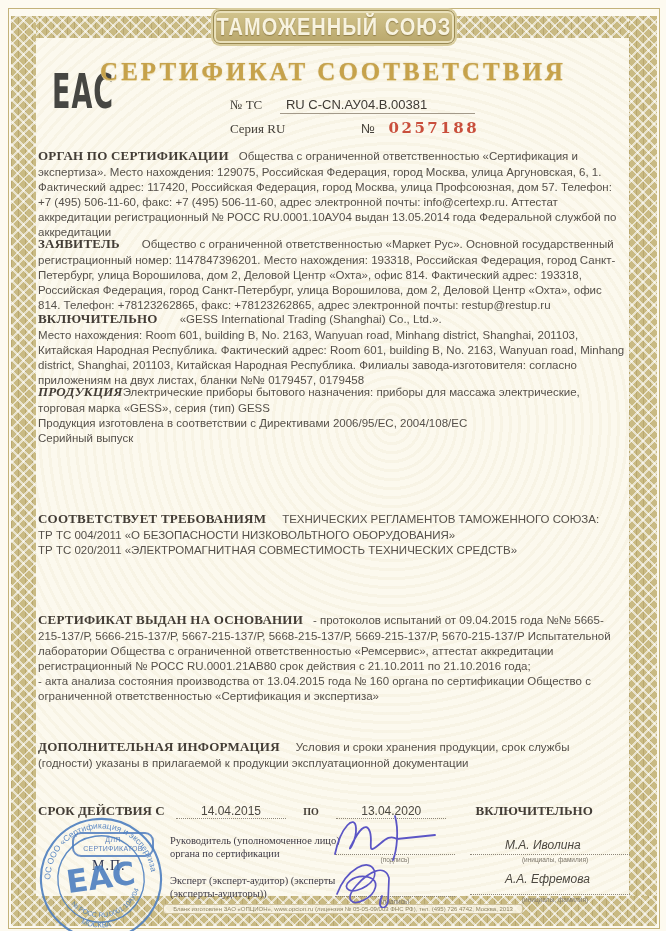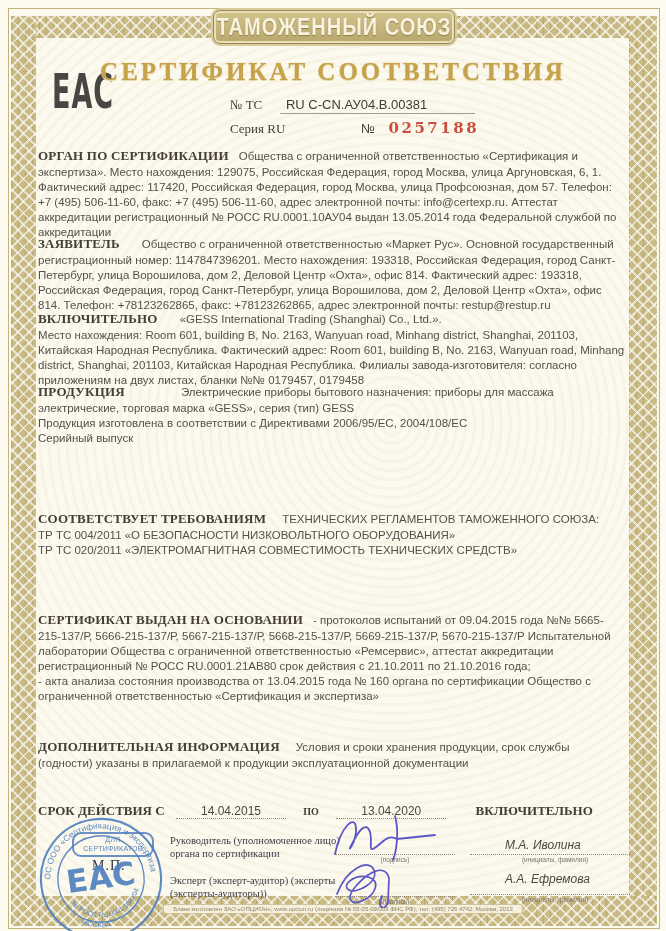--- a/index.html
+++ b/index.html
@@ -38,21 +38,21 @@
   .ser-row{position:absolute;left:230px;top:119px;font-size:13px;color:#45413a;}
   .ser-row .lab{font-family:"Liberation Serif",serif;}
   .ser-row .no{margin-left:72px;}
   .ser-row .serial{margin-left:10px;font-family:"DejaVu Serif",serif;font-weight:700;
       font-size:15px;letter-spacing:2.5px;color:#c94f3c;}
   
   .sec{position:absolute;left:38px;width:588px;font-size:11.5px;line-height:1.3;color:#55504a;}
   .sec .lbl{font-family:"Liberation Serif",serif;font-weight:700;font-size:13px;color:#433d36;letter-spacing:.2px;}
   .sec p{margin:0;}
   .preline{white-space:pre-line;}
-  .gap-s{margin-right:10px;} .gap-m{margin-right:22px;} .gap-l{margin-right:56px;} .gap-x{margin-right:16px;}
+  .gap-s{margin-right:10px;} .gap-m{margin-right:22px;} .gap-l{font-style:italic;} .gap-x{margin-right:16px;}
   .code-val{margin-left:32px;font-size:12px;color:#4d4943;letter-spacing:.5px;}
   
   .validity{position:absolute;left:38px;top:803px;width:588px;font-size:12px;color:#45413a;}
   .validity .lbl{font-family:"Liberation Serif",serif;font-weight:700;font-size:13px;color:#433d36;}
   .validity .date{display:inline-block;min-width:110px;text-align:center;border-bottom:1px dotted #8f887a;
       margin:0 8px;color:#4c4841;}
   .validity .po{font-family:"Liberation Serif",serif;font-weight:700;font-size:10px;color:#433d36;margin:0 6px;}
   .validity .incl{font-family:"Liberation Serif",serif;font-weight:700;font-size:13px;color:#433d36;margin-left:18px;}
   
   .role{position:absolute;left:170px;width:170px;font-family:"Liberation Serif",serif;

